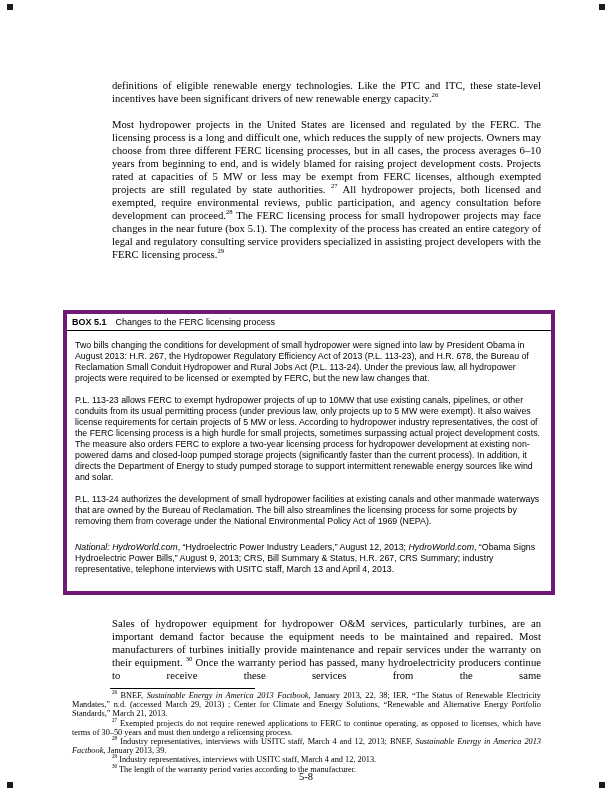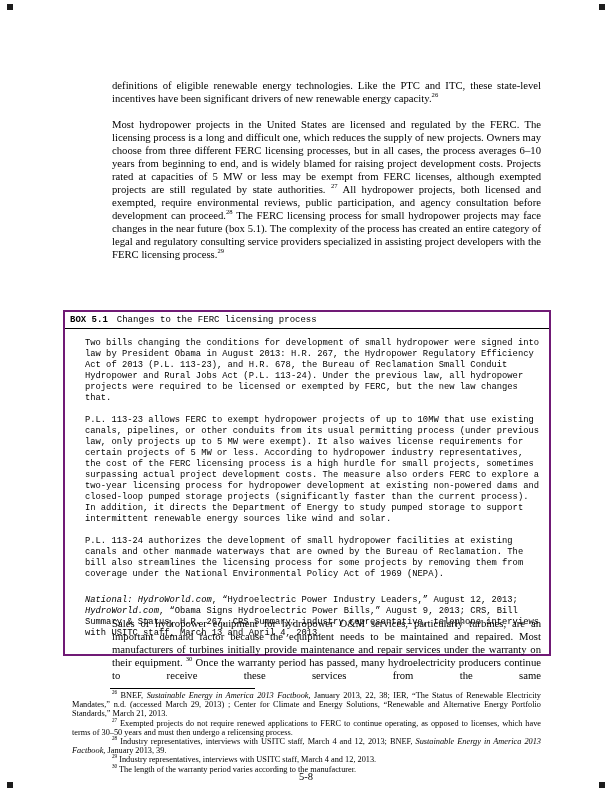--- a/index.html
+++ b/index.html
@@ -24,29 +24,29 @@
     text-align: justify; margin: 0 0 13px 0;
   }
   .sales {
     position: absolute; top: 617px; left: 112px; width: 429px;
     font-size: 10.7px; line-height: 13px;
     text-align: justify; text-align-last: justify; margin: 0;
   }
 
   .box {
     position: absolute; top: 310px; left: 63px; width: 484px;
-    min-height: 277px; border: 2px solid #701a75; background: #fff;
-    font-family: Liberation Mono, monospace;
+    min-height: 277px; border: 4px solid #701a75; background: #fff;
+    font-family: Liberation Sans, sans-serif;
   }
   .box-header {
     border-bottom: 1px solid #000;
     padding: 3px 5px; font-size: 9px; line-height: 10px;
   }
   .box-label { font-weight: bold; margin-right: 9px; }
-  .box-body { padding: 9px 8px 4px 8px; margin-left: 12px; }
+  .box-body { padding: 9px 8px 4px 8px; }
   .box-body p {
     font-size: 8.8px; line-height: 11px;
     margin: 0 0 11px 0; text-align: left;
   }
   .box-body p.pre-sources { margin-bottom: 15px; }
   .box-sources { margin-top: 2px; }
 
   .fnsep {
     position: absolute; top: 688px; left: 110px; width: 145px;
     border-top: 1px solid #000; height: 0;

